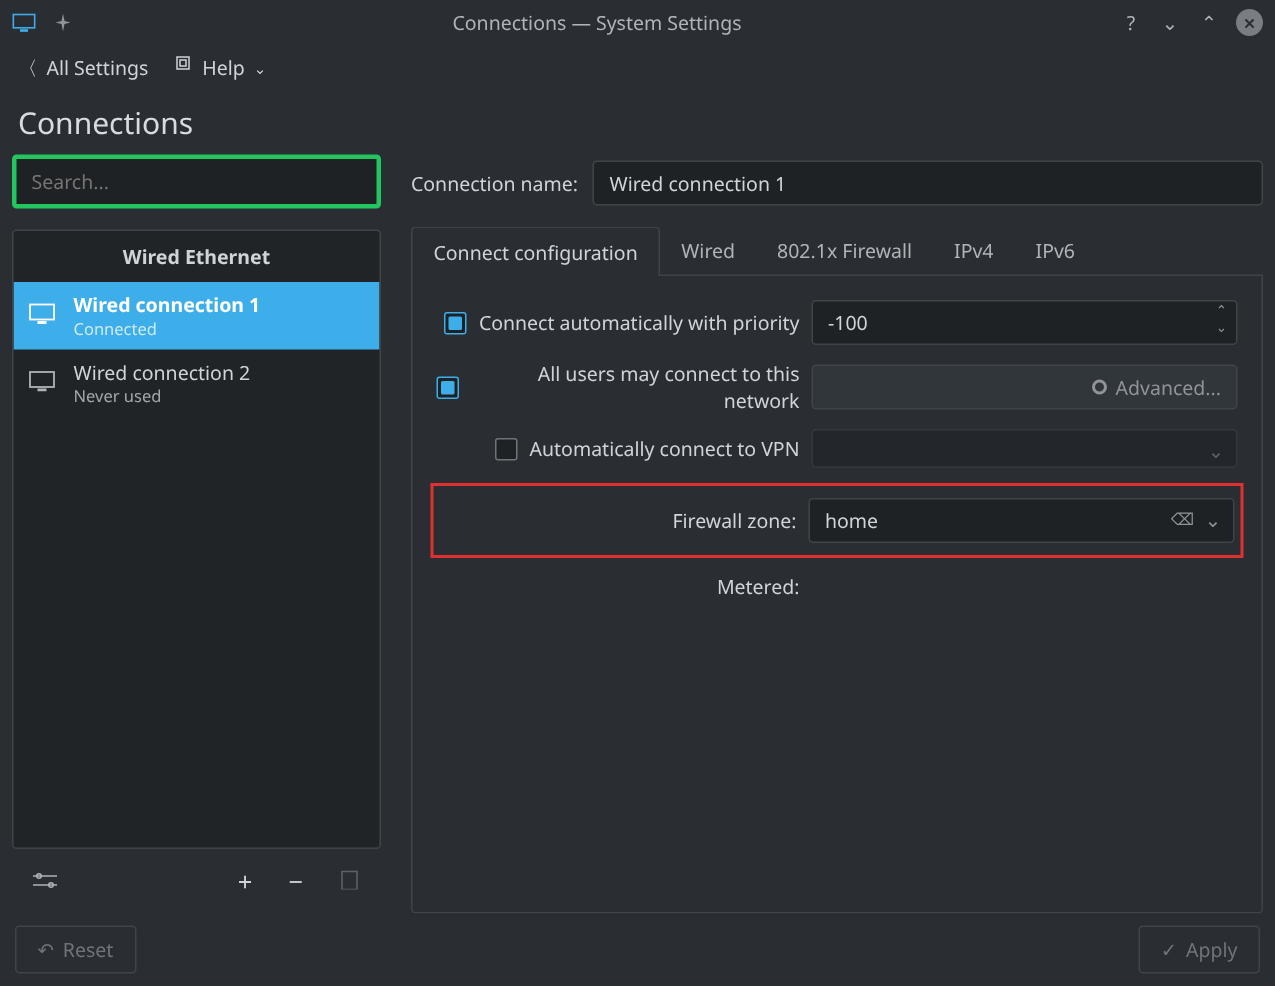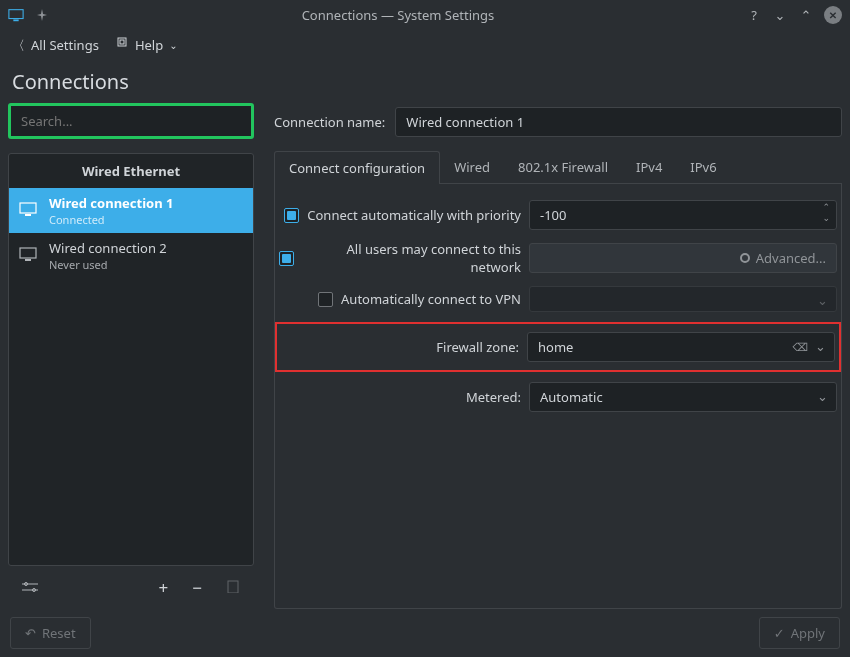--- a/index.html
+++ b/index.html
@@ -182,21 +182,21 @@
       border: 1px solid #404448;
       border-bottom: none;
       color: #d0d4d8;
       border-radius: 3px 3px 0 0;
     }
     .tababox {
       border: 1px solid #404448;
       border-top: none;
       border-radius: 0 0 3px 3px;
       flex: 1;
-      padding: 16px 4px;
+      padding: 16px 16px;
     }
     .form-row {
       display: flex;
       align-items: center;
       margin-bottom: 10px;
     }
     .form-label {
       width: 250px;
       text-align: right;
       padding-right: 8px;
@@ -490,25 +490,20 @@
             <span>home</span>
             <span class="clear-icon">⌫</span>
           </div>
         </div>
       </div>
 
       <div class="form-row" style="margin-top:10px;">
         <div class="form-label">
           <span>Metered:</span>
         </div>
-        <div class="form-field">
-          <div class="combo">
-            <span>Automatic</span>
-          </div>
-        </div>
       </div>
 
     </div>
   </div>
 </div>
 
 <div class="bottom">
   <div class="btn">
     <span>↶</span>
     <span>Reset</span>

